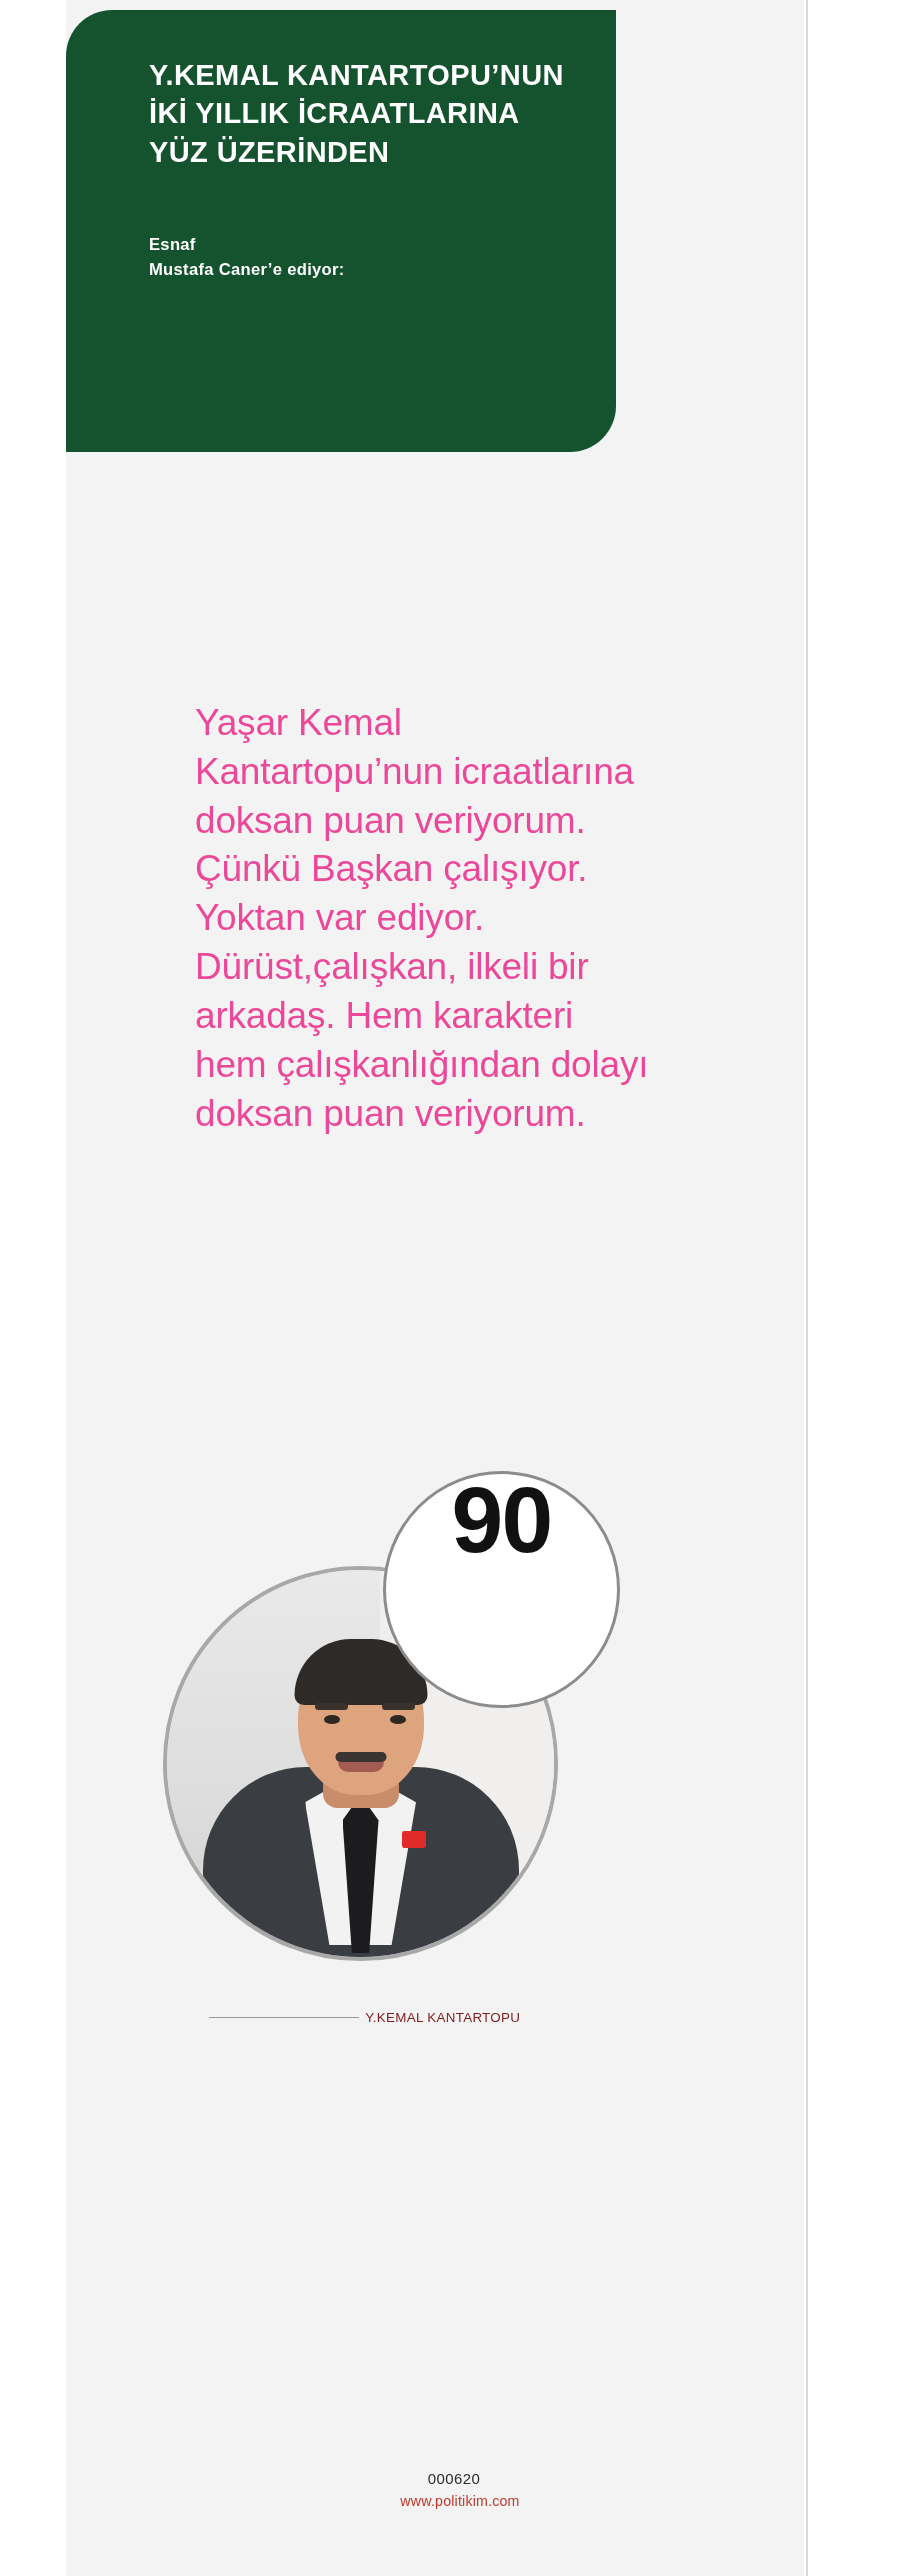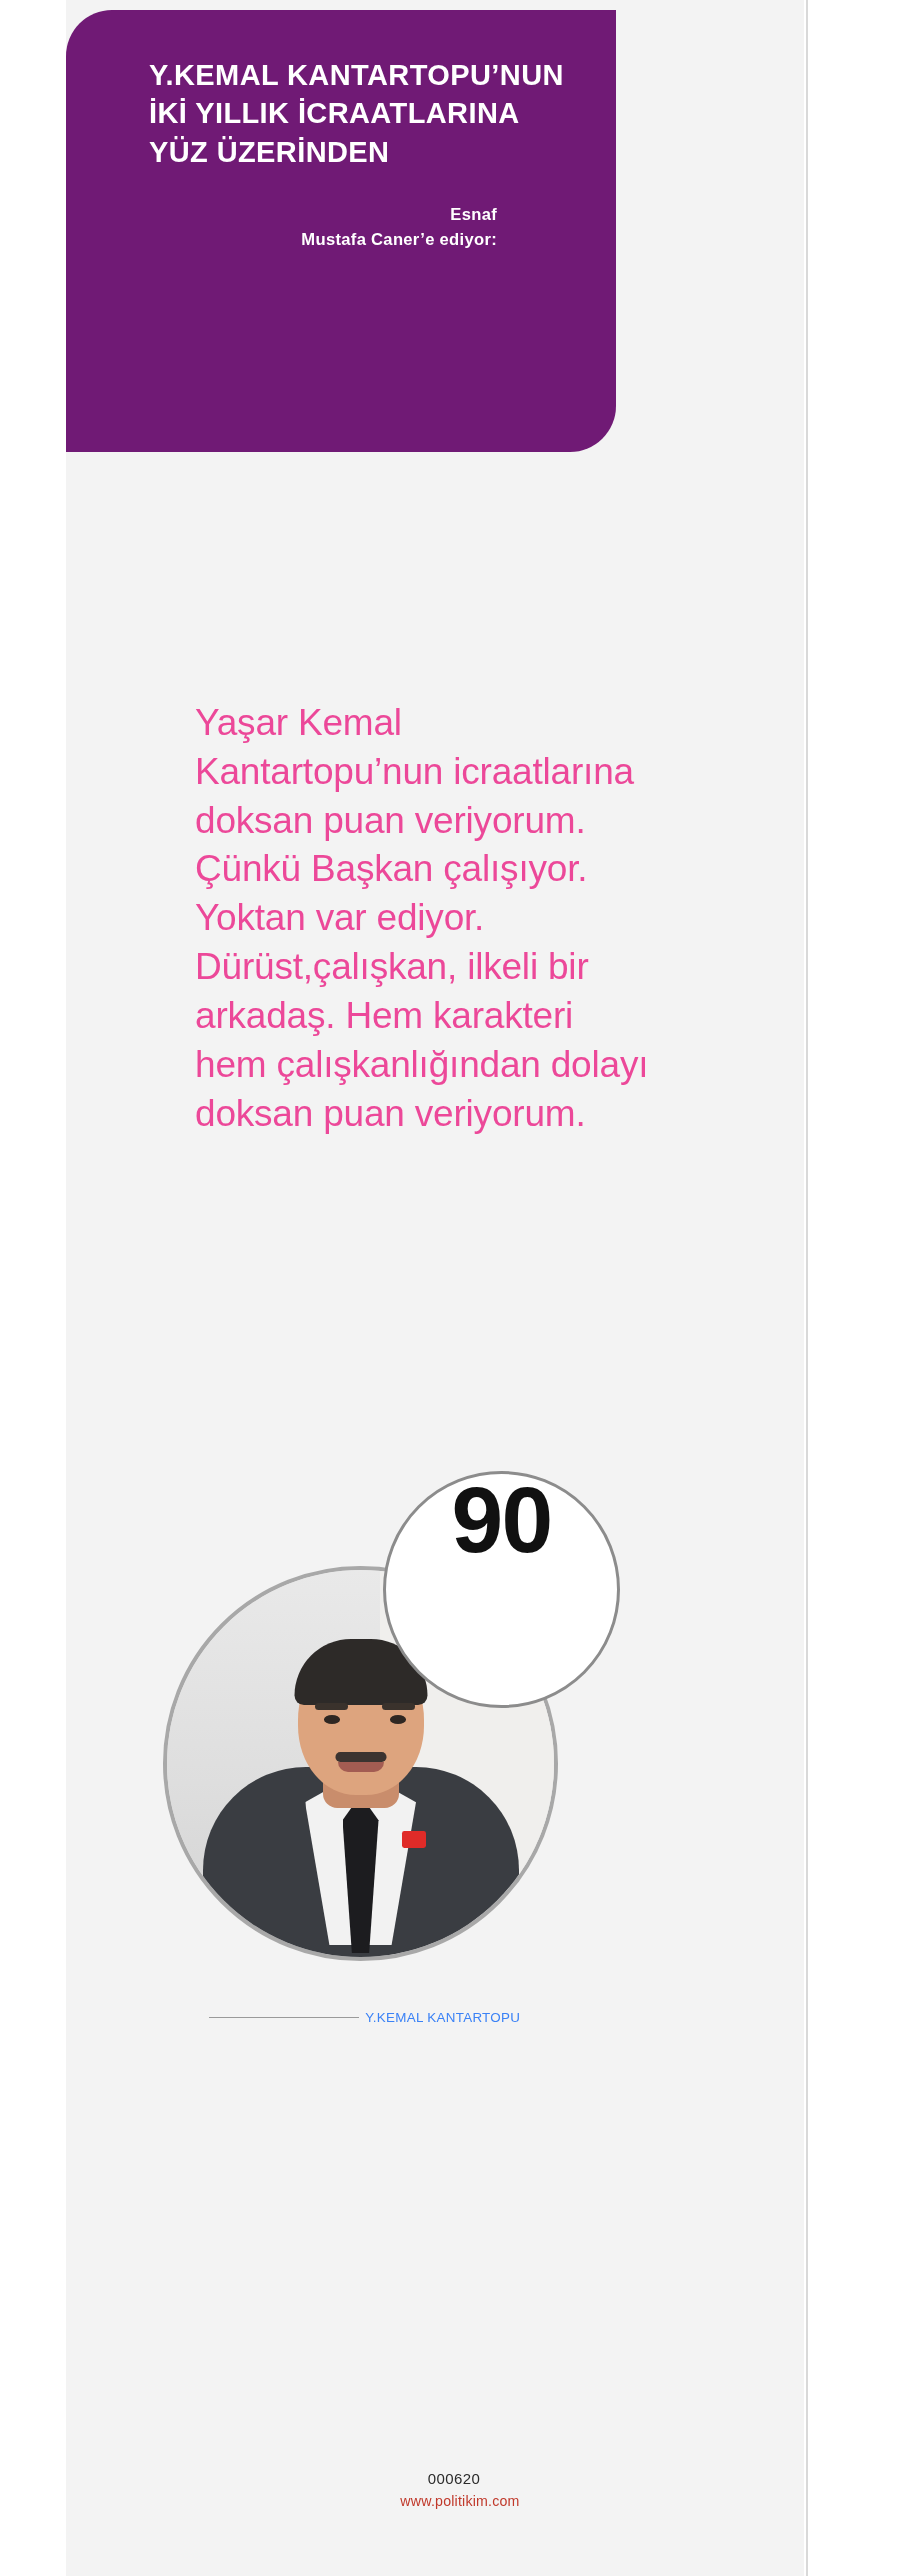--- a/index.html
+++ b/index.html
@@ -42,42 +42,42 @@
     background: #d9d9d9;
   }
 
   
   .red-block {
     position: absolute;
     left: 66px;
     top: 9.5px;
     width: 550px;
     height: 442px;
-    background: #701a75;
+    background: #14532d;
     border-top-left-radius: 46px;
     border-bottom-right-radius: 46px;
     color: #ffffff;
     box-sizing: border-box;
     padding: 46px 32px 0 83px;
   }
   .headline {
     font-weight: bold;
     font-size: 29px;
     line-height: 1.33;
     letter-spacing: 0.4px;
     margin: 0;
     text-transform: uppercase;
   }
   .headline-line {
     display: block;
     white-space: nowrap;
   }
   .sub-block {
-    margin-top: 32px;
-    text-align: right;
+    margin-top: 62px;
+    text-align: left;
     padding-right: 87px;
   }
   .sub-line {
     display: block;
     font-weight: bold;
     font-size: 16.6px;
     line-height: 1.5;
     letter-spacing: 0.3px;
   }
 
@@ -270,21 +270,21 @@
     align-items: center;
     gap: 6.3px;
   }
   .caption-line {
     flex: 0 0 150px;
     height: 0.8px;
     background: #9a9a9a;
   }
   .caption-text {
     font-size: 13.4px;
-    color: #3b82f6;
+    color: #7f1d1d;
     letter-spacing: 0.3px;
     white-space: nowrap;
   }
 
   
   .footer {
     position: absolute;
     left: 0;
     top: 2470px;
     width: 908px;

